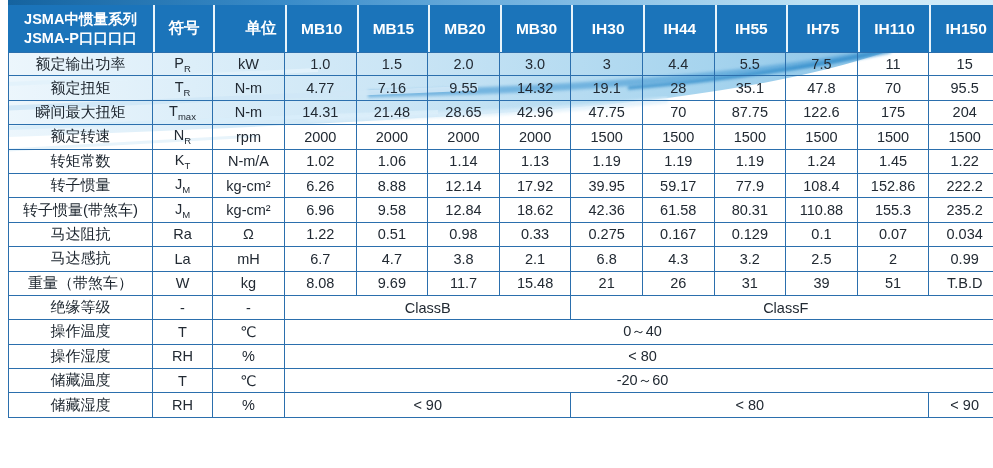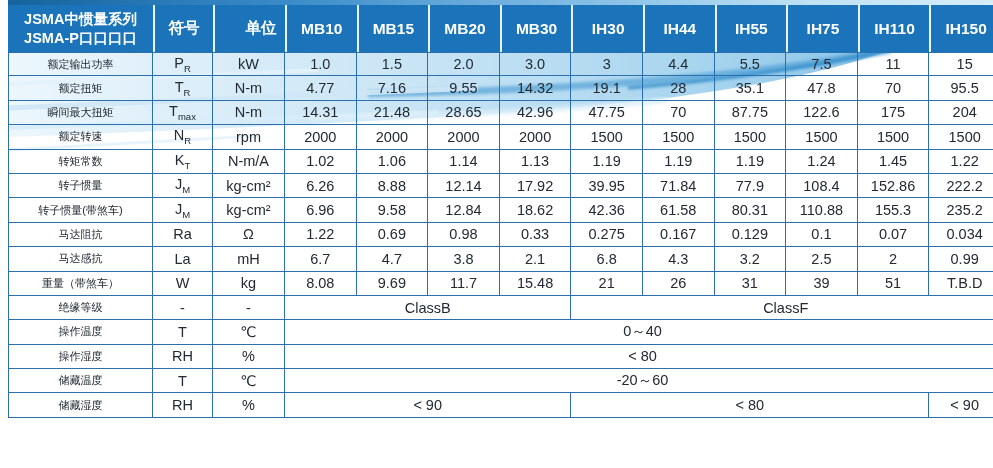--- a/index.html
+++ b/index.html
@@ -53,21 +53,21 @@
     text-align: center;
     vertical-align: middle;
     font-size: 14.5px;
     color: #222a33;
     padding: 0;
     overflow: hidden;
     white-space: nowrap;
   }
   tbody tr:first-child td { border-top: 1.4px solid #2b6fad; }
   tbody td:first-child { border-left: 1.4px solid #2b6fad; }
-  tbody td.lbl { font-size: 11px; color: #1b242d; }
+  tbody td.lbl { font-size: 15px; color: #1b242d; }
   tbody td sub { font-size: 9.5px; }
 </style>
 </head>
 <body>
 
 <div class="stage">
 
   <div class="topband"></div>
 
   <svg class="waves" width="993" height="468" viewBox="0 0 993 468" xmlns="http://www.w3.org/2000/svg">
@@ -197,21 +197,21 @@
         </tr>
         <tr>
           <td class="lbl">转子惯量</td>
           <td>J<sub>M</sub></td>
           <td>kg-cm²</td>
           <td>6.26</td>
           <td>8.88</td>
           <td>12.14</td>
           <td>17.92</td>
           <td>39.95</td>
-          <td>71.84</td>
+          <td>59.17</td>
           <td>77.9</td>
           <td>108.4</td>
           <td>152.86</td>
           <td>222.2</td>
         </tr>
         <tr>
           <td class="lbl">转子惯量(带煞车)</td>
           <td>J<sub>M</sub></td>
           <td>kg-cm²</td>
           <td>6.96</td>
@@ -223,21 +223,21 @@
           <td>80.31</td>
           <td>110.88</td>
           <td>155.3</td>
           <td>235.2</td>
         </tr>
         <tr>
           <td class="lbl">马达阻抗</td>
           <td>Ra</td>
           <td>Ω</td>
           <td>1.22</td>
-          <td>0.69</td>
+          <td>0.51</td>
           <td>0.98</td>
           <td>0.33</td>
           <td>0.275</td>
           <td>0.167</td>
           <td>0.129</td>
           <td>0.1</td>
           <td>0.07</td>
           <td>0.034</td>
         </tr>
         <tr>

